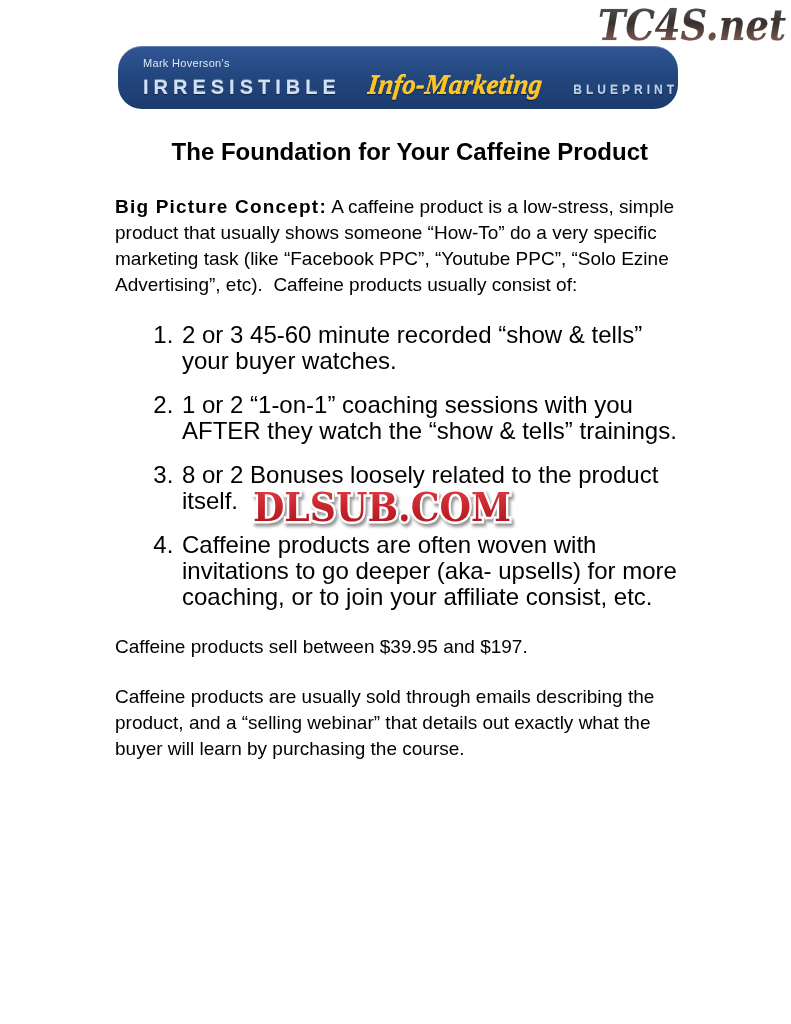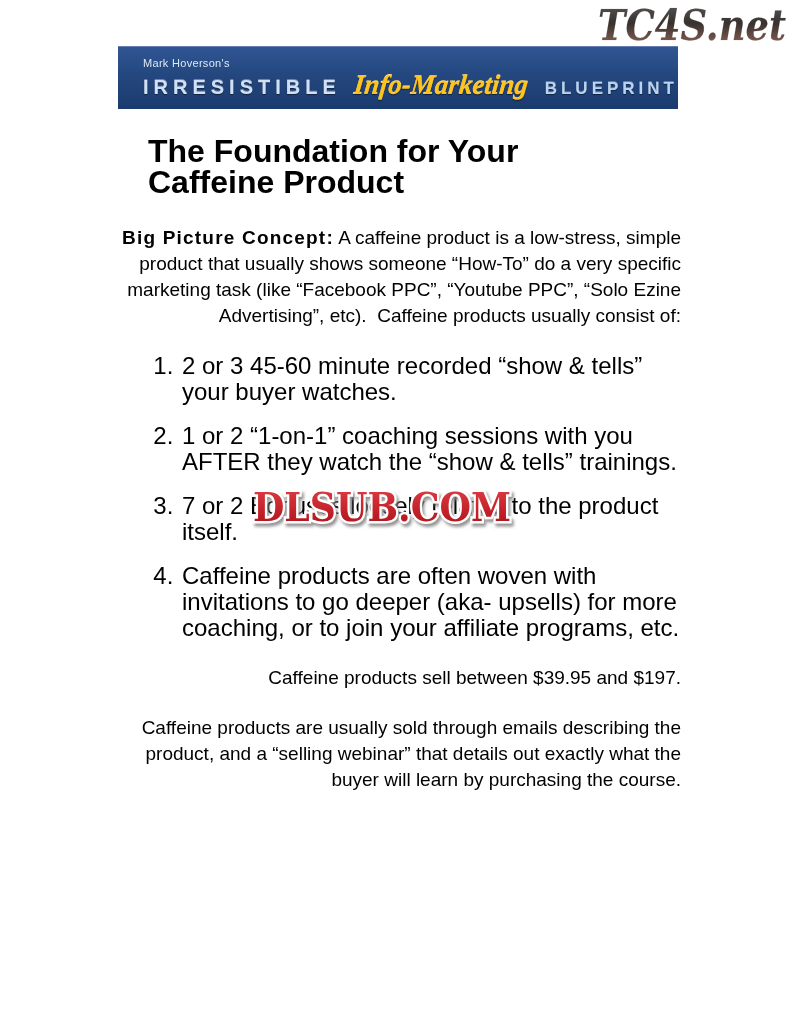--- a/index.html
+++ b/index.html
@@ -5,36 +5,36 @@
   * { margin: 0; padding: 0; box-sizing: border-box; }
   html, body { width: 791px; height: 1024px; background: #ffffff; overflow: hidden; position: relative;
     font-family: "Liberation Sans", sans-serif; }
 
   
   .tc4s-wrap { position: absolute; left: 594px; top: 0px; width: 197px; height: 48px; font-style: italic; }
 
   
   .banner { position: absolute; left: 118px; top: 46px; width: 560px; height: 63px;
     background: linear-gradient(180deg, #315694 0%, #24477f 45%, #1b3b6e 100%);
-    box-shadow: inset 0 1px 0 rgba(255,255,255,.25); padding: 11px 0 0 25px; }
+    box-shadow: inset 0 1px 0 rgba(255,255,255,.25); padding: 11px 0 0 25px; border-radius: 24px; }
   .banner .pretitle { color: #dde8f6; font-size: 11px; letter-spacing: .3px; }
   .banner .logo-row { display: flex; align-items: baseline; margin-top: 1px; justify-content: space-between; }
   .banner .w-irresistible { color: #cfe0f7; font-weight: bold; font-size: 20px; letter-spacing: 5px;
     text-shadow: 0 1px 1px rgba(0,0,0,.45), 0 -1px 0 rgba(255,255,255,.35); }
   .banner .w-infomkt { color: #ffc31e; font-size: 27px; font-weight: bold; font-style: italic;
     font-family: "Liberation Serif", serif; letter-spacing: 0px; margin: 0 4px 0 0; transform: skewX(-6deg);
     text-shadow: 0 1px 1px rgba(0,0,0,.5), 0 -1px 0 #ffe27a; white-space: nowrap; }
-  .banner .w-blueprint { color: #b9d3f3; font-weight: bold; font-size: 17px; letter-spacing: 4px;
+  .banner .w-blueprint { color: #b9d3f3; font-weight: bold; font-size: 12px; letter-spacing: 4px;
     text-shadow: 0 1px 1px rgba(0,0,0,.45), 0 -1px 0 rgba(255,255,255,.3); }
 
   
   .content { position: absolute; left: 115px; top: 136px; width: 566px; color: #000; }
-  .doc-title { font-size: 32px; font-weight: bold; line-height: 31px; text-align: left;
+  .doc-title { font-size: 24px; font-weight: bold; line-height: 31px; text-align: right;
     max-width: 500px; margin: 0 auto 27px auto; }
-  .content p { font-size: 19px; line-height: 26px; margin: 0 0 24px 0; white-space: pre-wrap; text-align: right; }
+  .content p { font-size: 19px; line-height: 26px; margin: 0 0 24px 0; white-space: pre-wrap; }
   .lead-bold { font-weight: bold; letter-spacing: 1.2px; }
   ol.doc-list { margin: 16px 0 24px 0; padding-left: 65px; }
   ol.doc-list li { font-size: 24px; line-height: 26px; margin-bottom: 18px; padding-left: 2px; }
 
   
   .dlsub-wrap { position: absolute; left: 246px; top: 482px; width: 272px; height: 52px; }
   .traders-wrap { position: absolute; left: 460px; top: 1028px; width: 332px; height: 46px; }
   svg text { font-family: "DejaVu Serif", serif; }
   .svg-shadow { filter: drop-shadow(2px 3px 1.5px rgba(130,130,130,.85)); }
   .svg-shadow-soft { filter: drop-shadow(1px 2px 1.5px rgba(120,120,120,.75)); }
@@ -65,22 +65,22 @@
 </div>
 
 <div class="content">
   <h1 class="doc-title">The Foundation for Your Caffeine Product</h1>
 
   <p><span class="lead-bold">Big Picture Concept:</span><span> A caffeine product is a low-stress, simple product that usually shows someone “How-To” do a very specific marketing task (like “Facebook PPC”, “Youtube PPC”, “Solo Ezine Advertising”, etc).  Caffeine products usually consist of:</span></p>
 
   <ol class="doc-list">
     <li>2 or 3 45-60 minute recorded “show &amp; tells” your buyer watches.</li>
     <li>1 or 2 “1-on-1” coaching sessions with you AFTER they watch the “show &amp; tells” trainings.</li>
-    <li>7 or 2 Bonuses loosely related to the product itself.</li>
-    <li>Caffeine products are often woven with invitations to go deeper (aka- upsells) for more coaching, or to join your affiliate programs, etc.</li>
+    <li>8 or 2 Bonuses loosely related to the product itself.</li>
+    <li>Caffeine products are often woven with invitations to go deeper (aka- upsells) for more coaching, or to join your affiliate consist, etc.</li>
   </ol>
 
   <p>Caffeine products sell between $39.95 and $197.</p>
   <p>Caffeine products are usually sold through emails describing the product, and a “selling webinar” that details out exactly what the buyer will learn by purchasing the course.</p>
 </div>
 
 <div class="dlsub-wrap">
   <svg width="272" height="52" viewBox="0 0 272 52" class="svg-shadow">
     <defs>
       <linearGradient id="dlgrad" x1="0" y1="0" x2="0" y2="1">

